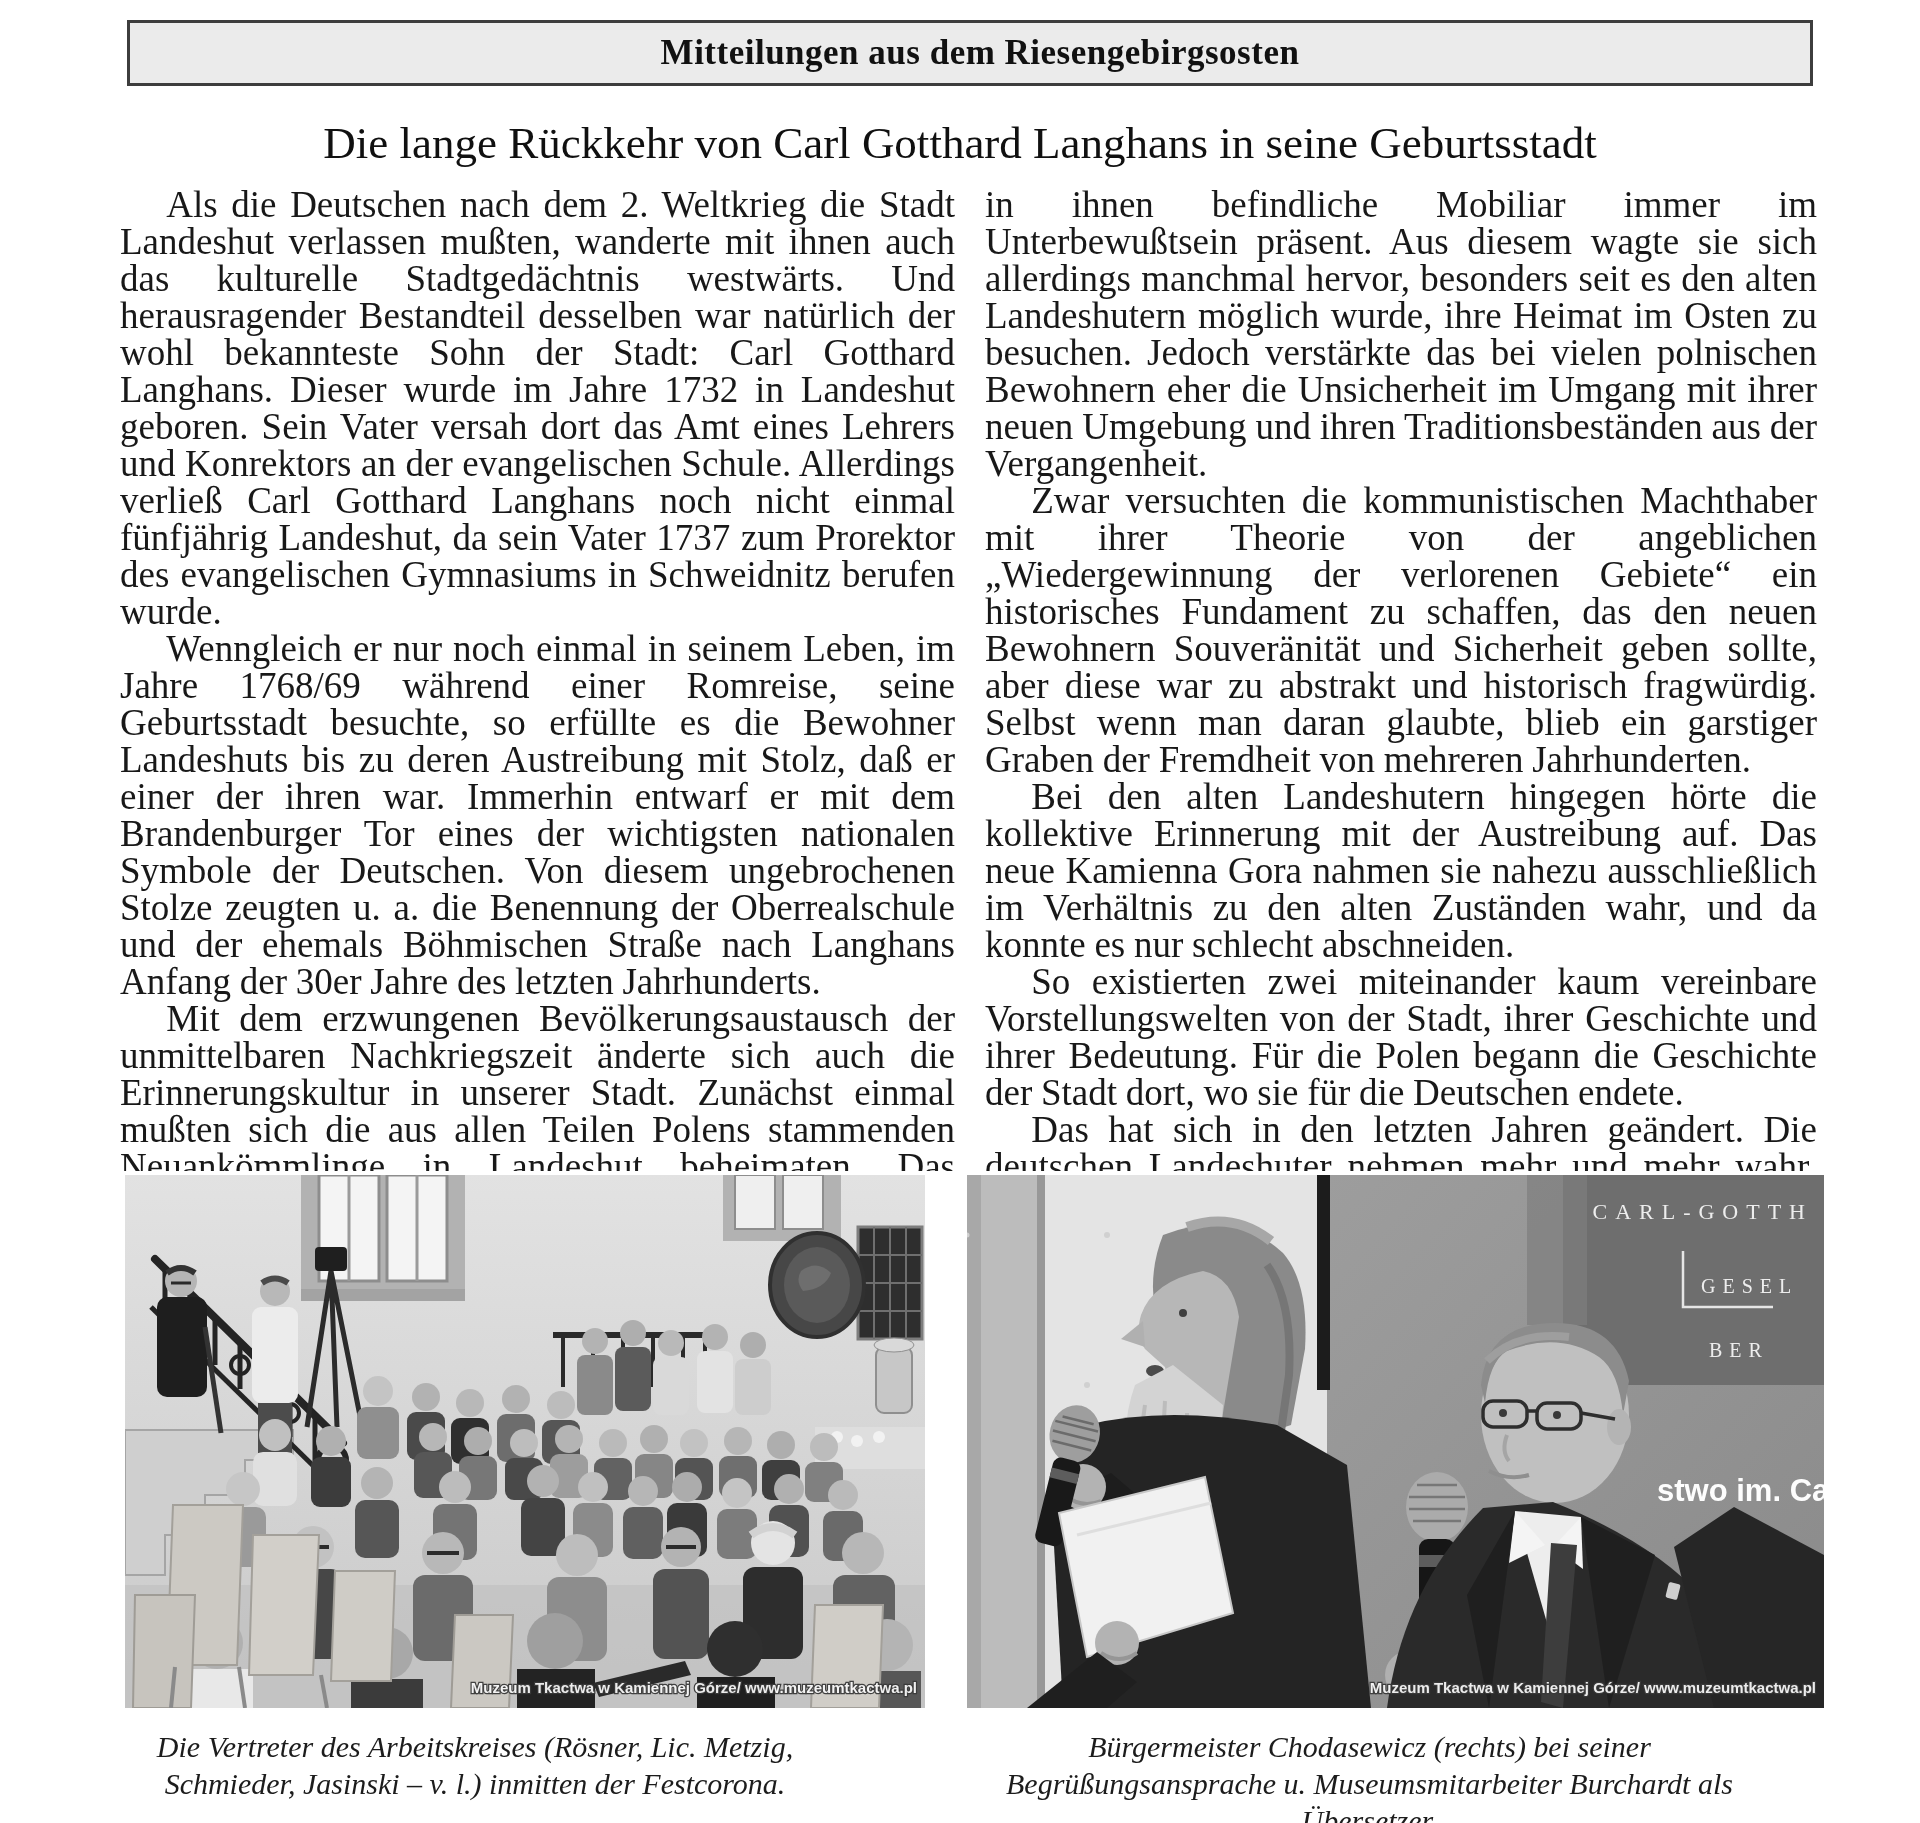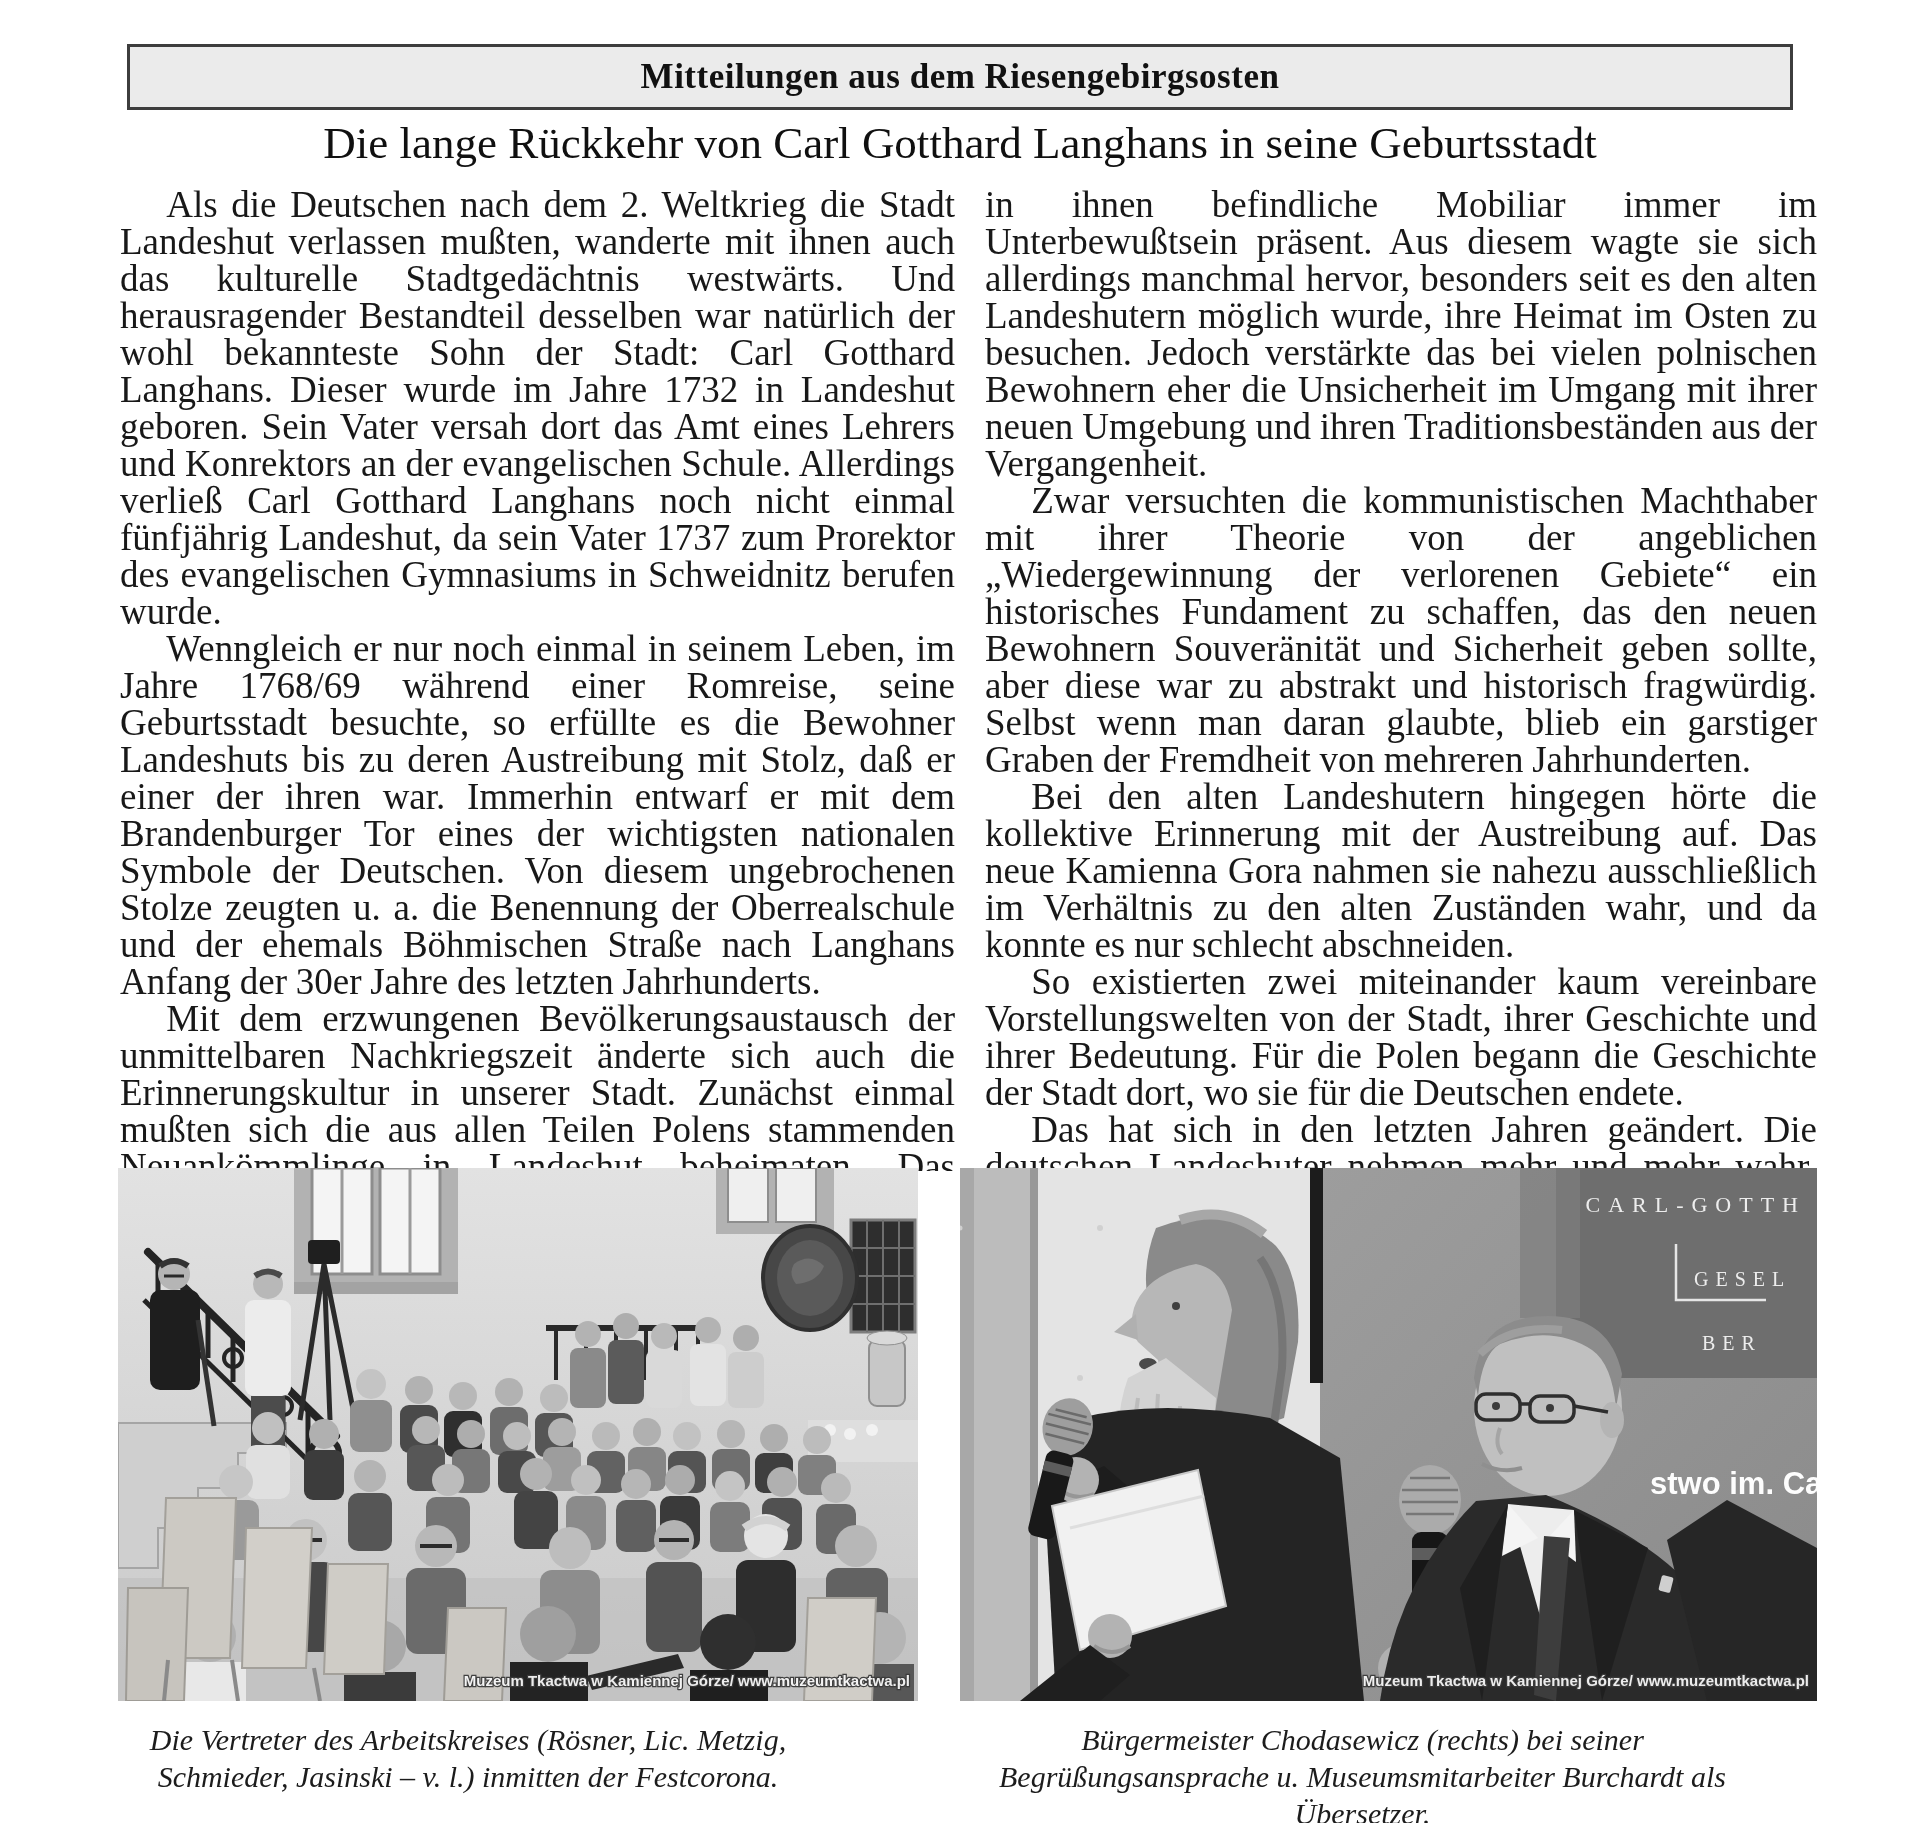--- a/index.html
+++ b/index.html
@@ -5,43 +5,43 @@
   html,body{margin:0;padding:0;background:#ffffff;}
   .page{
     position:relative;
     width:1920px;height:1823px;
     background:#ffffff;
     font-family:"Liberation Serif","DejaVu Serif",serif;
     color:#181818;
     overflow:hidden;
   }
   .masthead{
-    position:absolute;left:127px;top:44px;width:1660px;height:60px;
+    position:absolute;left:127px;top:20px;width:1660px;height:60px;
     background:#ebebeb;border:3px solid #3d3d3d;
-    display:flex;align-items:center;justify-content:center;
+    display:flex;align-items:center;justify-content:center;padding-left:20px;
   }
   .masthead-title{
     font-size:35px;font-weight:bold;letter-spacing:.5px;color:#111;
   }
   .headline{
     position:absolute;left:110px;top:118px;width:1700px;
     text-align:center;font-size:45px;font-weight:normal;line-height:1.15;color:#101010;
     margin:0;
   }
   .col{
     position:absolute;top:186px;height:985px;overflow:hidden;
     font-size:37px;line-height:37px;text-align:justify;
     hyphens:auto;-webkit-hyphens:auto;word-spacing:-.5px;
   }
   .col-left{left:120px;width:835px;}
   .col-right{left:985px;width:832px;}
   .col p{margin:0;text-indent:1.25em;}
   .col p.no-indent{text-indent:0;}
   .col p.fill-last{text-align-last:justify;}
-  figure{margin:0;position:absolute;}
+  figure{margin:7px;position:absolute;}
   .photo{display:block;background:#cfcfcf;}
   .fig-left{left:118px;top:1168px;}
   .fig-right{left:960px;top:1168px;}
   figcaption{
     position:absolute;top:553px;left:0;
     font-style:italic;font-size:30px;line-height:37px;color:#1c1c1c;
     text-align:center;
   }
   .fig-left figcaption{width:700px;}
   .fig-right figcaption{width:805px;}

